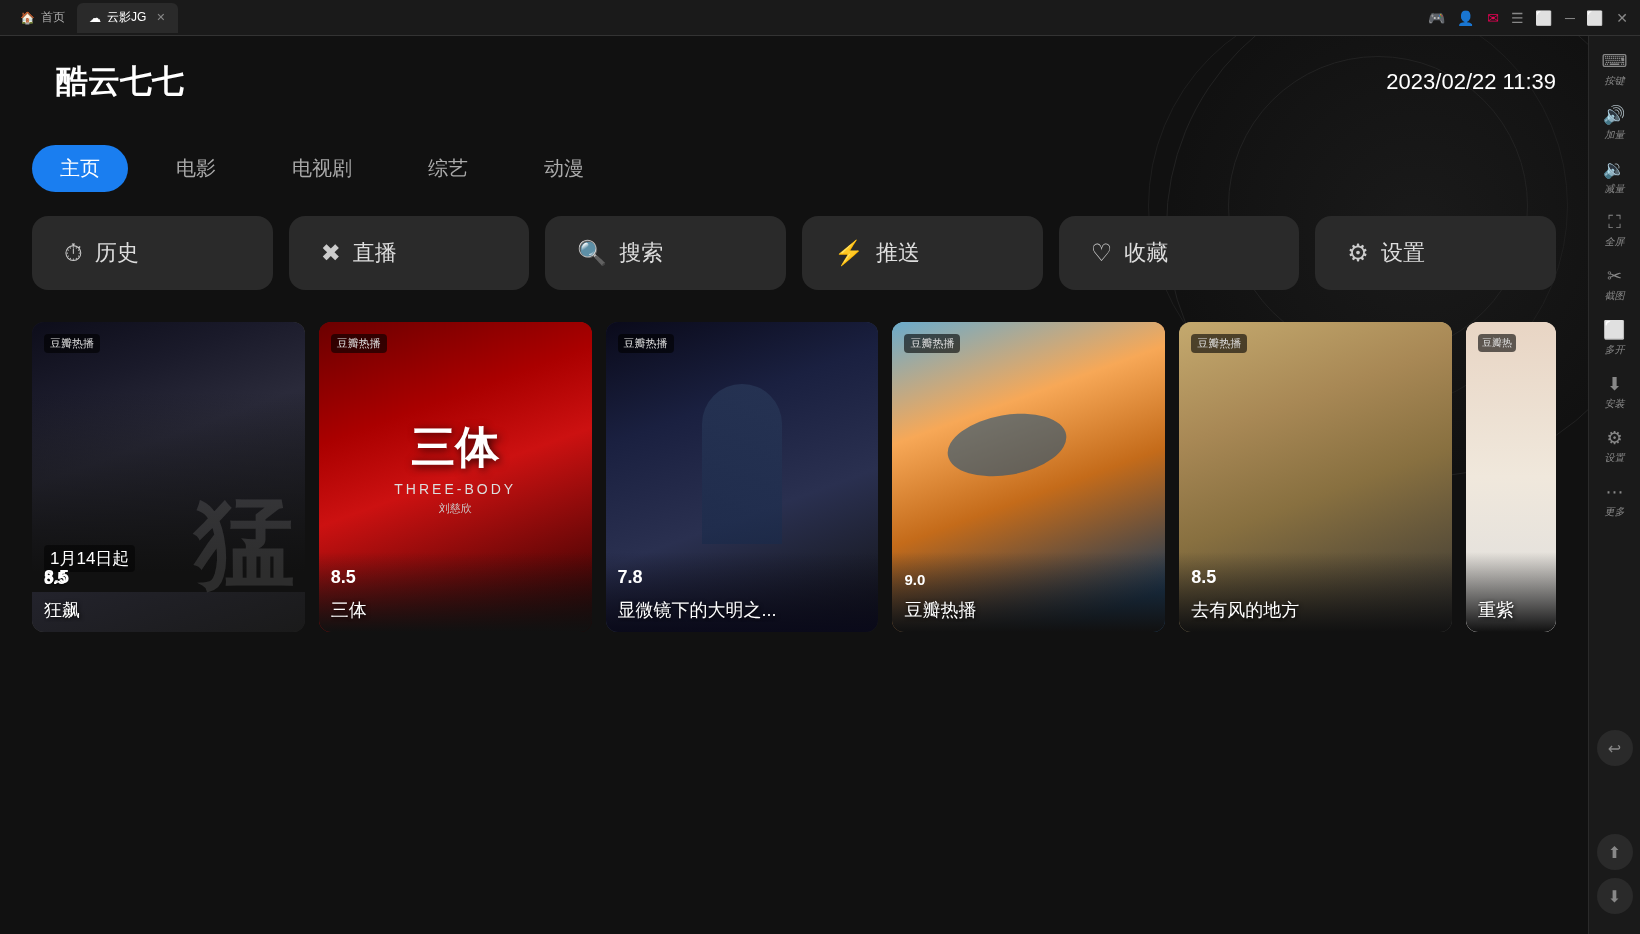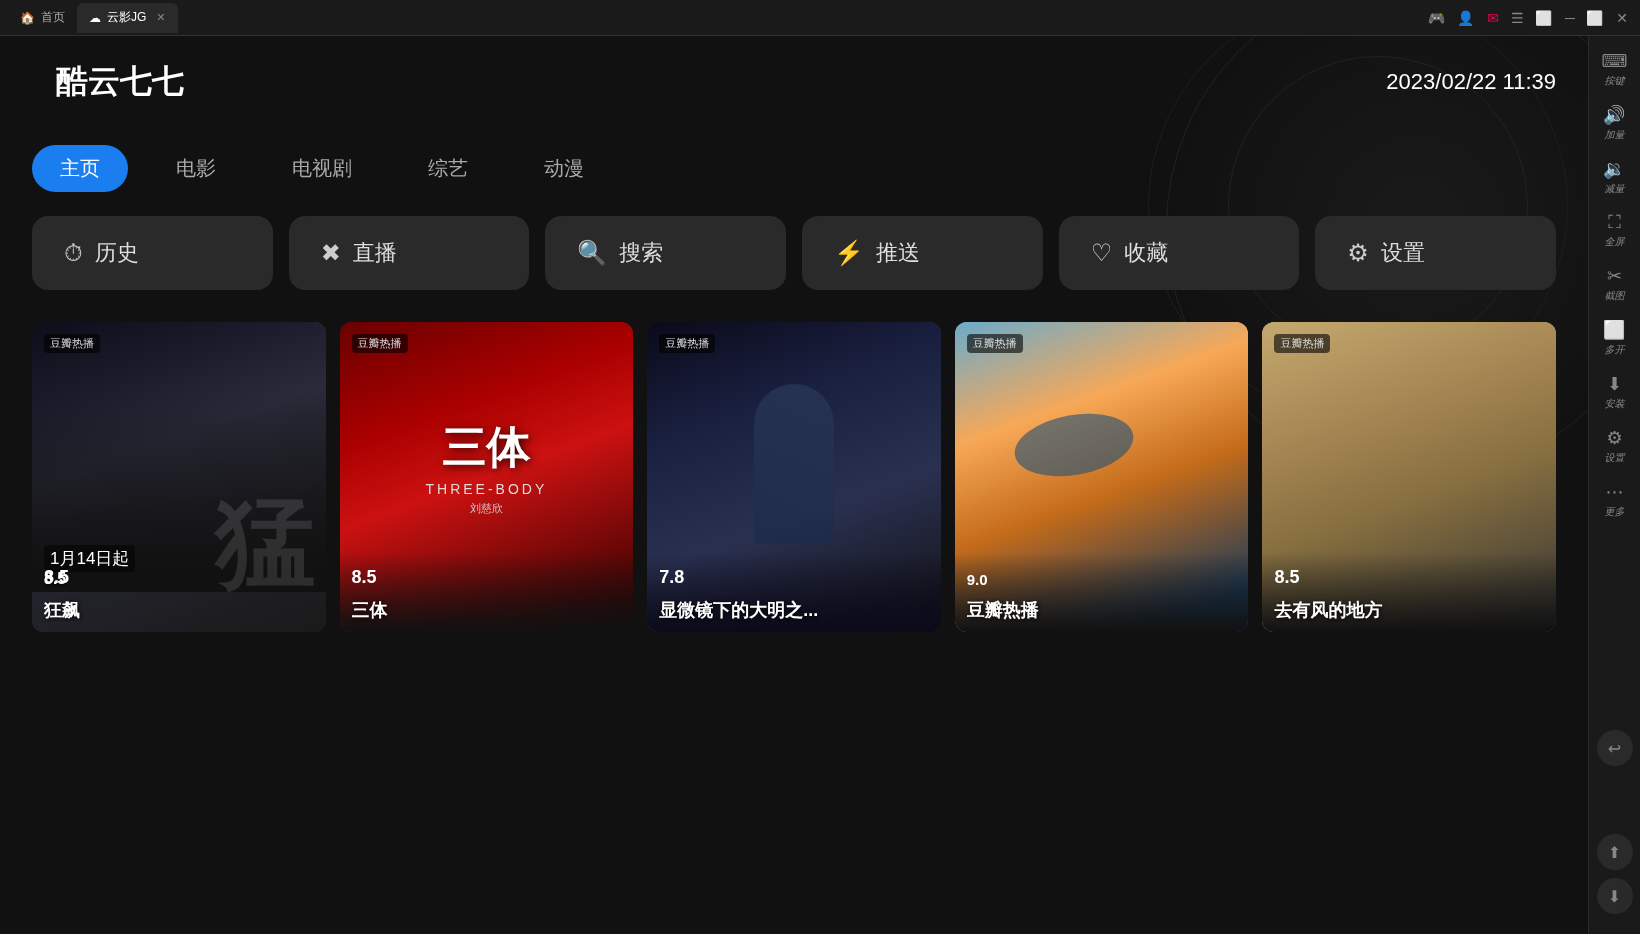--- a/index.html
+++ b/index.html
@@ -254,21 +254,21 @@
       color: #fff;
       text-shadow: 1px 1px 3px rgba(0,0,0,0.8);
     }
 
     .card-title {
       position: absolute;
       bottom: 10px;
       left: 12px;
       right: 8px;
       font-size: 18px;
-      font-weight: bold;
+      font-weight: normal;
       color: #fff;
       text-shadow: 1px 1px 4px rgba(0,0,0,0.9);
       white-space: nowrap;
       overflow: hidden;
       text-overflow: ellipsis;
       margin-top: 8px;
     }
 
     
     .card-big-text {
@@ -476,20 +476,29 @@
         <div class="card-bg">
           <div style="width:100%;height:100%;background:linear-gradient(160deg,#c4a96e 0%,#a88855 30%,#887040 55%,#333 100%);position:relative;">
             <div style="position:absolute;bottom:0;left:0;right:0;height:80px;background:linear-gradient(transparent,#111);"></div>
           </div>
         </div>
         <div class="card-label">豆瓣热播</div>
         <div style="position:absolute;bottom:44px;left:12px;font-size:18px;font-weight:bold;color:#fff;">8.5</div>
         <div class="card-title">去有风的地方</div>
       </div>
 
+      <div class="movie-card card-6 movie-card-last" style="width:90px;min-width:90px;">
+        <div class="card-bg">
+          <div style="width:100%;height:100%;background:linear-gradient(180deg,#e8d5c4 0%,#f0e8dc 50%,#ddd 100%);position:relative;">
+            <div style="position:absolute;bottom:0;left:0;right:0;height:80px;background:linear-gradient(transparent,#111);"></div>
+          </div>
+        </div>
+        <div class="card-label" style="font-size:10px;padding:2px 4px;">豆瓣热</div>
+        <div class="card-title">重紫</div>
+      </div>
 
     </div>
 
   </div>
 
   <div class="right-sidebar">
     <div class="sidebar-item">
       <span class="sidebar-item-icon">⌨</span>
       <span class="sidebar-item-label">按键</span>
     </div>

